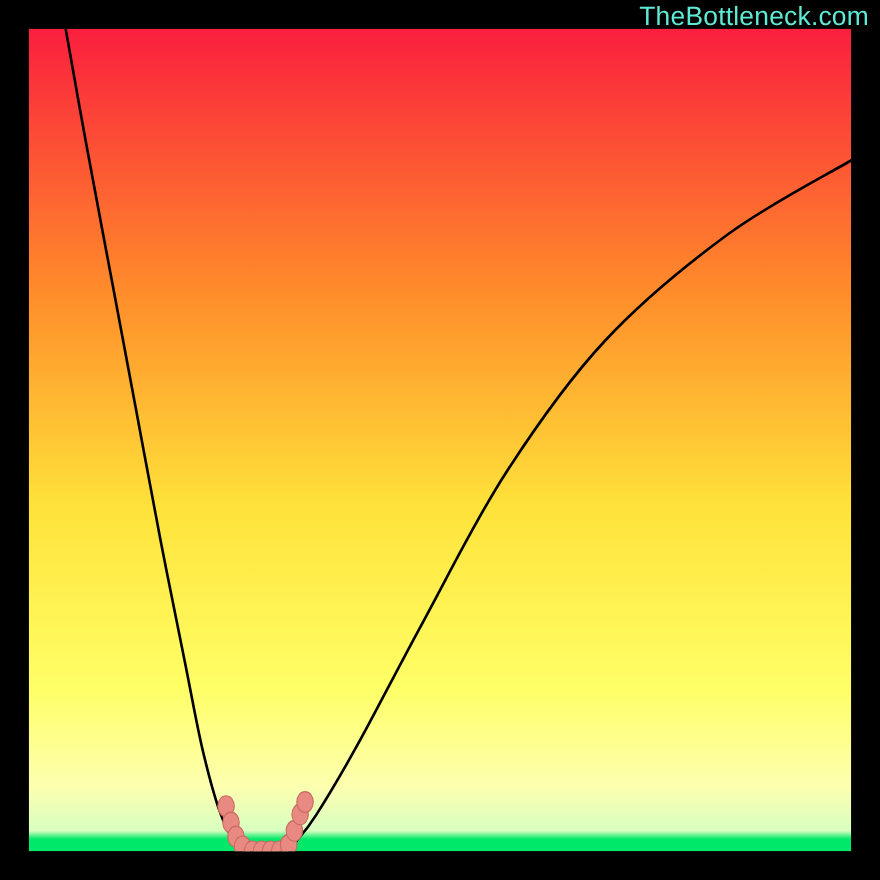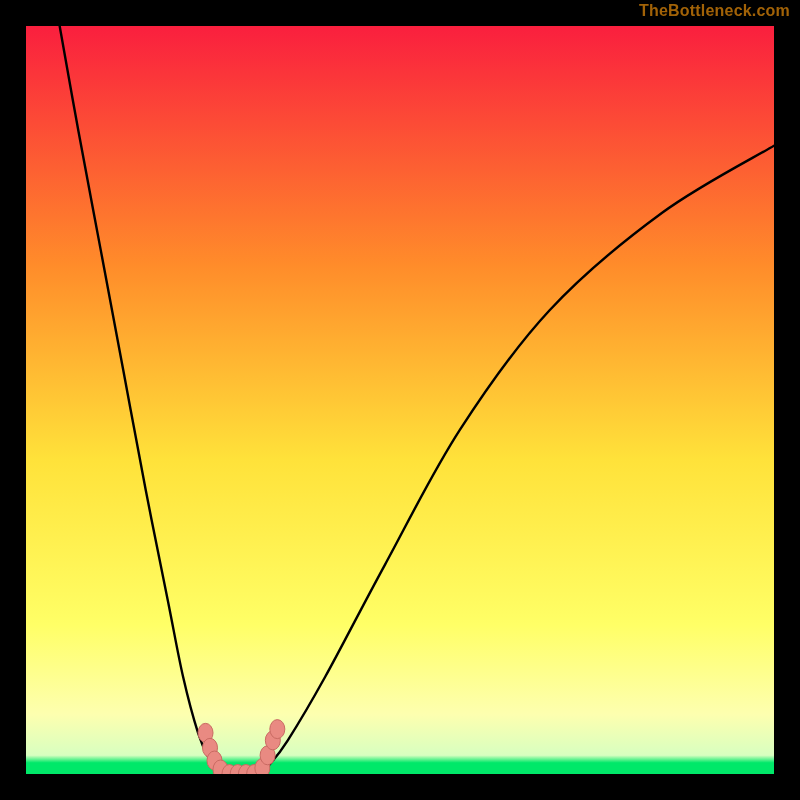--- a/index.html
+++ b/index.html
@@ -16,23 +16,23 @@
     top: 0;
     left: 0;
     width: 800px;
     height: 800px;
     background: #000;
   }
   .watermark {
     position: absolute;
     top: 2px;
     right: 10px;
-    color: #a16207;
-    font-size: 16px;
-    font-weight: 700;
+    color: #5eead4;
+    font-size: 24px;
+    font-weight: 400;
     letter-spacing: 0.2px;
   }
   .plot-area {
     position: absolute;
     top: 26px;
     left: 26px;
     width: 748px;
     height: 748px;
     overflow: hidden;
   }

